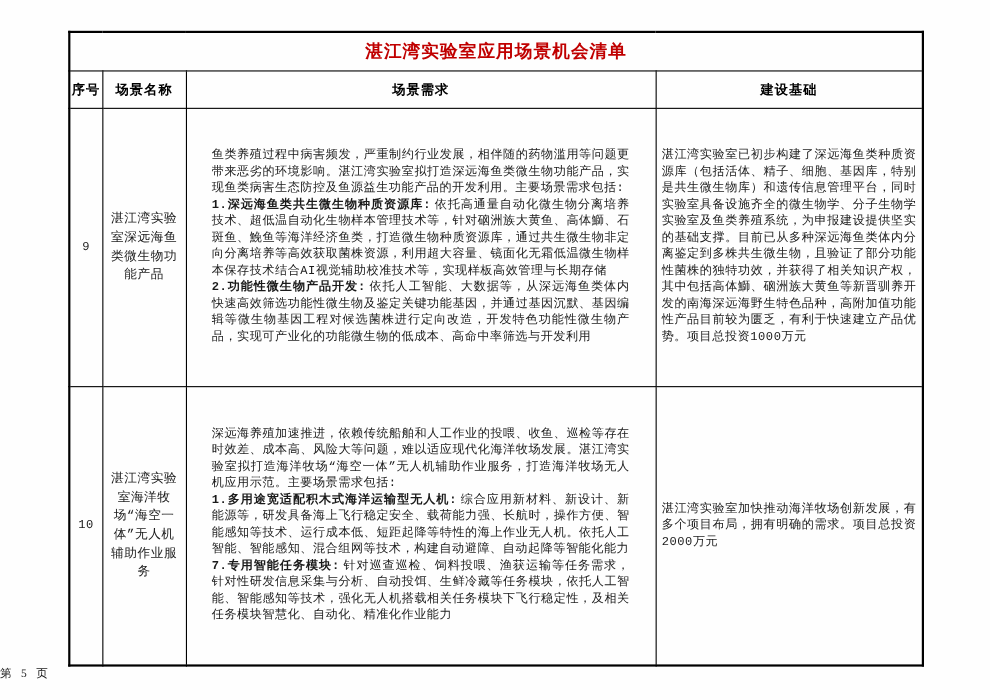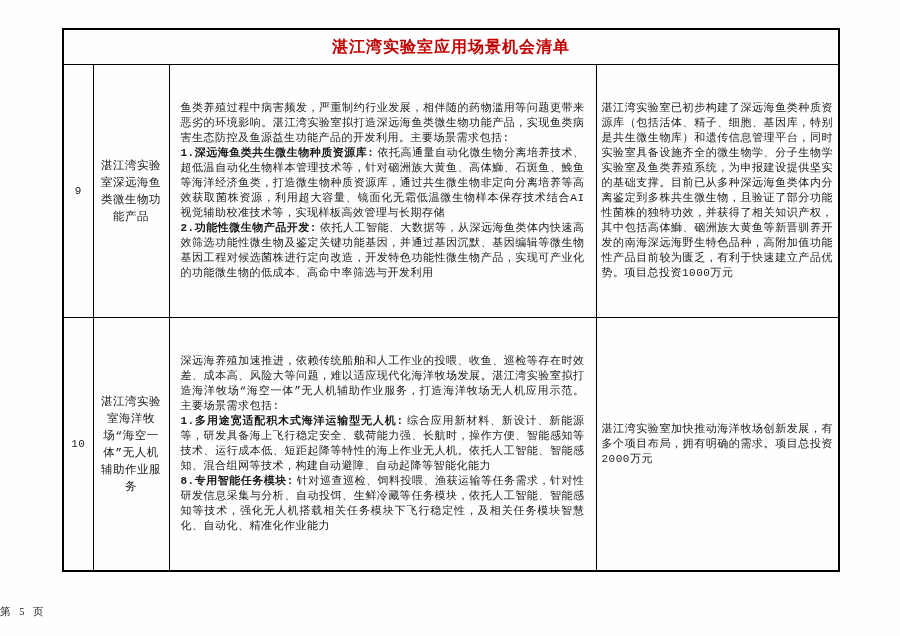--- a/index.html
+++ b/index.html
@@ -57,21 +57,21 @@
     height: 250px;
   }
   .col-name-cell {
     text-align: center;
     padding: 0 7px;
     line-height: 17px;
     font-size: 11.5px;
   }
   .col-demand-cell {
     text-align: justify;
-    padding: 4px 11px;
+    padding: 4px 23px;
   }
   .col-basis-cell {
     text-align: justify;
     padding: 20px 5px;
   }
   .col-demand-cell p,
   .col-basis-cell p {
     margin: 0;
   }
   .item-label {
@@ -96,41 +96,47 @@
   <colgroup>
     <col style="width:30px">
     <col style="width:76px">
     <col style="width:427px">
     <col style="width:243px">
   </colgroup>
   <tbody>
     <tr>
       <td class="title-cell" colspan="4" style="color: rgb(192, 0, 0);">湛江湾实验室应用场景机会清单</td>
     </tr>
+    <tr class="head-row">
+      <th>序号</th>
+      <th>场景名称</th>
+      <th>场景需求</th>
+      <th>建设基础</th>
+    </tr>
 
     <tr>
       <td class="row-cell col-idx-cell">9</td>
       <td class="row-cell col-name-cell">湛江湾实验室深远海鱼类微生物功能产品</td>
       <td class="row-cell col-demand-cell">
         <p>鱼类养殖过程中病害频发，严重制约行业发展，相伴随的药物滥用等问题更带来恶劣的环境影响。湛江湾实验室拟打造深远海鱼类微生物功能产品，实现鱼类病害生态防控及鱼源益生功能产品的开发利用。主要场景需求包括:</p>
         <p><span class="item-label">1.深远海鱼类共生微生物种质资源库:</span><span>依托高通量自动化微生物分离培养技术、超低温自动化生物样本管理技术等，针对硇洲族大黄鱼、高体鰤、石斑鱼、鮸鱼等海洋经济鱼类，打造微生物种质资源库，通过共生微生物非定向分离培养等高效获取菌株资源，利用超大容量、镜面化无霜低温微生物样本保存技术结合AI视觉辅助校准技术等，实现样板高效管理与长期存储</span></p>
         <p><span class="item-label">2.功能性微生物产品开发:</span><span>依托人工智能、大数据等，从深远海鱼类体内快速高效筛选功能性微生物及鉴定关键功能基因，并通过基因沉默、基因编辑等微生物基因工程对候选菌株进行定向改造，开发特色功能性微生物产品，实现可产业化的功能微生物的低成本、高命中率筛选与开发利用</span></p>
       </td>
       <td class="row-cell col-basis-cell">
         <p>湛江湾实验室已初步构建了深远海鱼类种质资源库（包括活体、精子、细胞、基因库，特别是共生微生物库）和遗传信息管理平台，同时实验室具备设施齐全的微生物学、分子生物学实验室及鱼类养殖系统，为申报建设提供坚实的基础支撑。目前已从多种深远海鱼类体内分离鉴定到多株共生微生物，且验证了部分功能性菌株的独特功效，并获得了相关知识产权，其中包括高体鰤、硇洲族大黄鱼等新晋驯养开发的南海深远海野生特色品种，高附加值功能性产品目前较为匮乏，有利于快速建立产品优势。项目总投资1000万元</p>
       </td>
     </tr>
 
     <tr>
       <td class="row-cell col-idx-cell">10</td>
       <td class="row-cell col-name-cell">湛江湾实验室海洋牧场“海空一体”无人机辅助作业服务</td>
       <td class="row-cell col-demand-cell">
         <p>深远海养殖加速推进，依赖传统船舶和人工作业的投喂、收鱼、巡检等存在时效差、成本高、风险大等问题，难以适应现代化海洋牧场发展。湛江湾实验室拟打造海洋牧场“海空一体”无人机辅助作业服务，打造海洋牧场无人机应用示范。主要场景需求包括:</p>
         <p><span class="item-label">1.多用途宽适配积木式海洋运输型无人机:</span><span>综合应用新材料、新设计、新能源等，研发具备海上飞行稳定安全、载荷能力强、长航时，操作方便、智能感知等技术、运行成本低、短距起降等特性的海上作业无人机。依托人工智能、智能感知、混合组网等技术，构建自动避障、自动起降等智能化能力</span></p>
-        <p><span class="item-label">8.专用智能任务模块:</span><span>针对巡查巡检、饲料投喂、渔获运输等任务需求，针对性研发信息采集与分析、自动投饵、生鲜冷藏等任务模块，依托人工智能、智能感知等技术，强化无人机搭载相关任务模块下飞行稳定性，及相关任务模块智慧化、自动化、精准化作业能力</span></p>
+        <p><span class="item-label">7.专用智能任务模块:</span><span>针对巡查巡检、饲料投喂、渔获运输等任务需求，针对性研发信息采集与分析、自动投饵、生鲜冷藏等任务模块，依托人工智能、智能感知等技术，强化无人机搭载相关任务模块下飞行稳定性，及相关任务模块智慧化、自动化、精准化作业能力</span></p>
       </td>
       <td class="row-cell col-basis-cell">
         <p>湛江湾实验室加快推动海洋牧场创新发展，有多个项目布局，拥有明确的需求。项目总投资2000万元</p>
       </td>
     </tr>
   </tbody>
 </table>
 
 <div class="page-footer">第 5 页</div>
 

